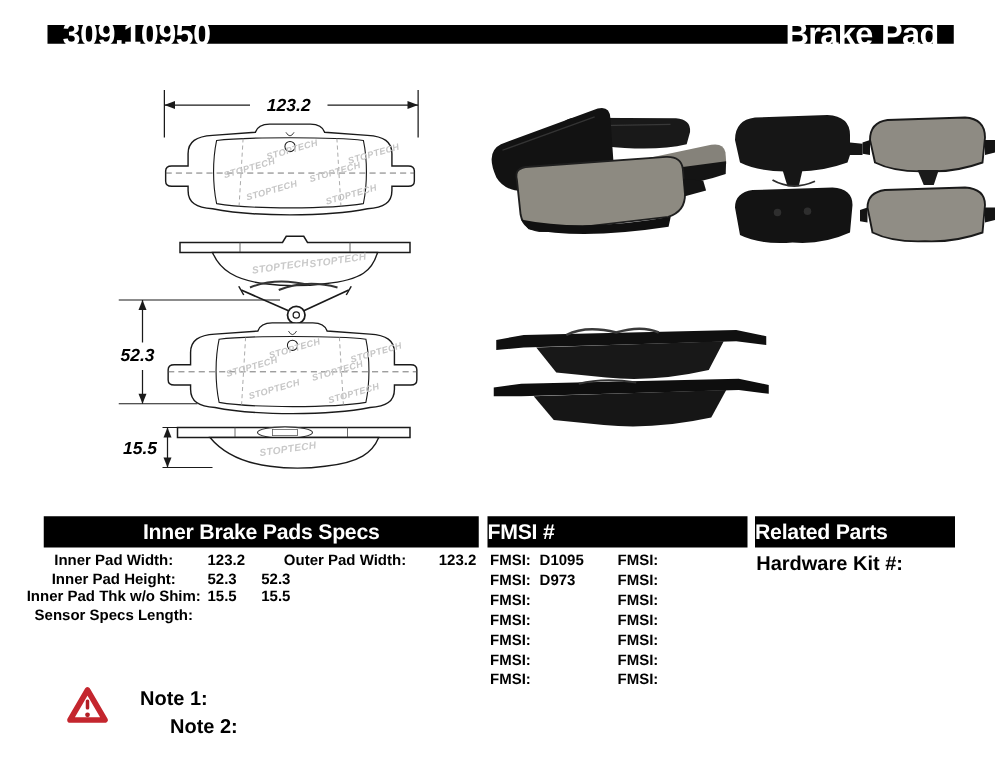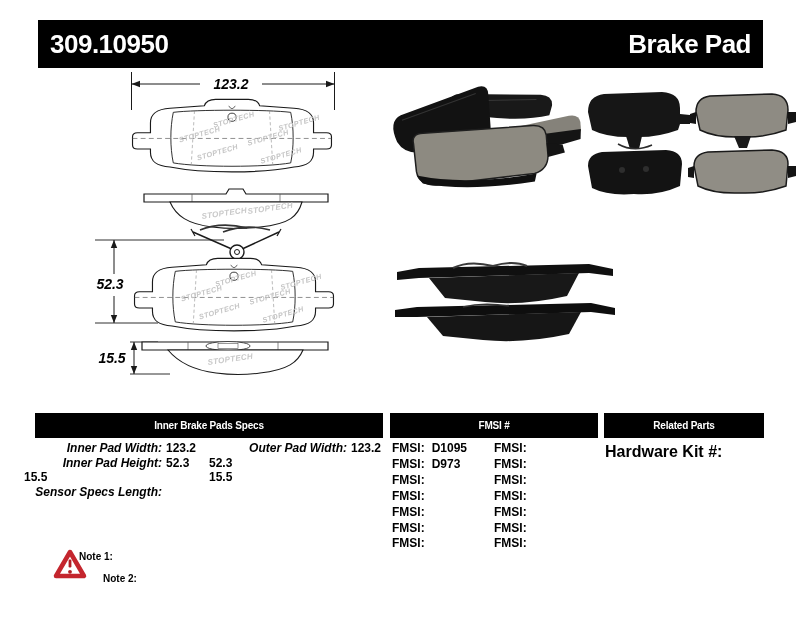--- a/index.html
+++ b/index.html
@@ -1,53 +1,53 @@
 <!DOCTYPE html>
 <html><head>
 <meta charset="utf-8">
 <style>
   html,body{margin:0;padding:0;background:#fff;}
   .page{position:relative;width:800px;height:619px;background:#ffffff;
         font-family:"Liberation Sans",sans-serif;color:#000;overflow:hidden;}
 
   
-  .topbar{position:absolute;left:38px;top:20px;width:725px;height:48px;background:#000;
+  .topbar{position:absolute;left:38px;top:20px;width:725px;height:15px;background:#000;
           color:#fff;display:flex;align-items:center;justify-content:space-between;
           padding:0 12px;box-sizing:border-box;font-weight:bold;font-size:26px;letter-spacing:-0.5px;}
 
   
   .th-bar{position:absolute;top:413px;height:25px;background:#000;color:#fff;
-          display:flex;align-items:center;justify-content:center;
-          font-weight:bold;font-size:10px;letter-spacing:-0.2px;}
+          display:flex;align-items:center;
+          font-weight:bold;font-size:17px;letter-spacing:-0.2px;}
   .th-bar .half{flex:1;text-align:center;}
   #bar-inner-outer{left:35px;width:348px;}
   #bar-fmsi{left:390px;width:208px;}
   #bar-related{left:604px;width:160px;}
 
   
   .spec-col{position:absolute;top:441px;font-size:12px;font-weight:bold;}
   #inner-col{left:20px;}
   #outer-col{left:205px;}
   .spec-row{display:flex;line-height:14.6px;white-space:nowrap;}
-  .spec-label{display:inline-block;width:142px;text-align:right;font-style:italic;}
+  .spec-label{display:inline-block;width:142px;text-align:center;}
   .spec-value{margin-left:4px;}
 
   
   .fmsi-col{position:absolute;top:441px;font-size:12px;font-weight:bold;}
   #fmsi-col1{left:392px;}
   #fmsi-col2{left:494px;}
   .fmsi-row{display:flex;line-height:15.9px;white-space:nowrap;}
   .fmsi-value{margin-left:7px;}
 
   
   .related-row{position:absolute;left:605px;top:443px;font-size:16px;font-weight:bold;white-space:nowrap;}
   .related-value{margin-left:4px;}
 
   
-  .note{position:absolute;left:79px;font-size:10px;font-weight:bold;}
+  .note{position:absolute;left:112px;font-size:16px;font-weight:bold;}
   #note1{top:551px;}
   #note2{top:573px;padding-left:24px;}
 
   
   .dim{font-family:"Liberation Sans",sans-serif;font-size:14px;font-weight:bold;font-style:italic;fill:#000;}
   .wm{font-family:"Liberation Sans",sans-serif;font-size:9px;font-weight:bold;font-style:italic;
       fill:#c6c6c6;letter-spacing:.4px;}
   .wm-s{font-family:"Liberation Sans",sans-serif;font-size:8px;font-weight:bold;font-style:italic;
       fill:#c9c9c9;letter-spacing:.3px;}
   svg{position:absolute;overflow:visible;}
@@ -210,20 +210,21 @@
   <div class="spec-col" id="inner-col">
     <div class="spec-row">
       <span class="spec-label">Inner Pad Width:</span>
       <span class="spec-value">123.2</span>
     </div>
     <div class="spec-row">
       <span class="spec-label">Inner Pad Height:</span>
       <span class="spec-value">52.3</span>
     </div>
     <div class="spec-row">
+      <span class="spec-label">Inner Pad Thk w/o Shim:</span>
       <span class="spec-value">15.5</span>
     </div>
     <div class="spec-row">
       <span class="spec-label">Sensor Specs Length:</span>
       <span class="spec-value"></span>
     </div>
   </div>
 
   <div class="spec-col" id="outer-col">
     <div class="spec-row">

